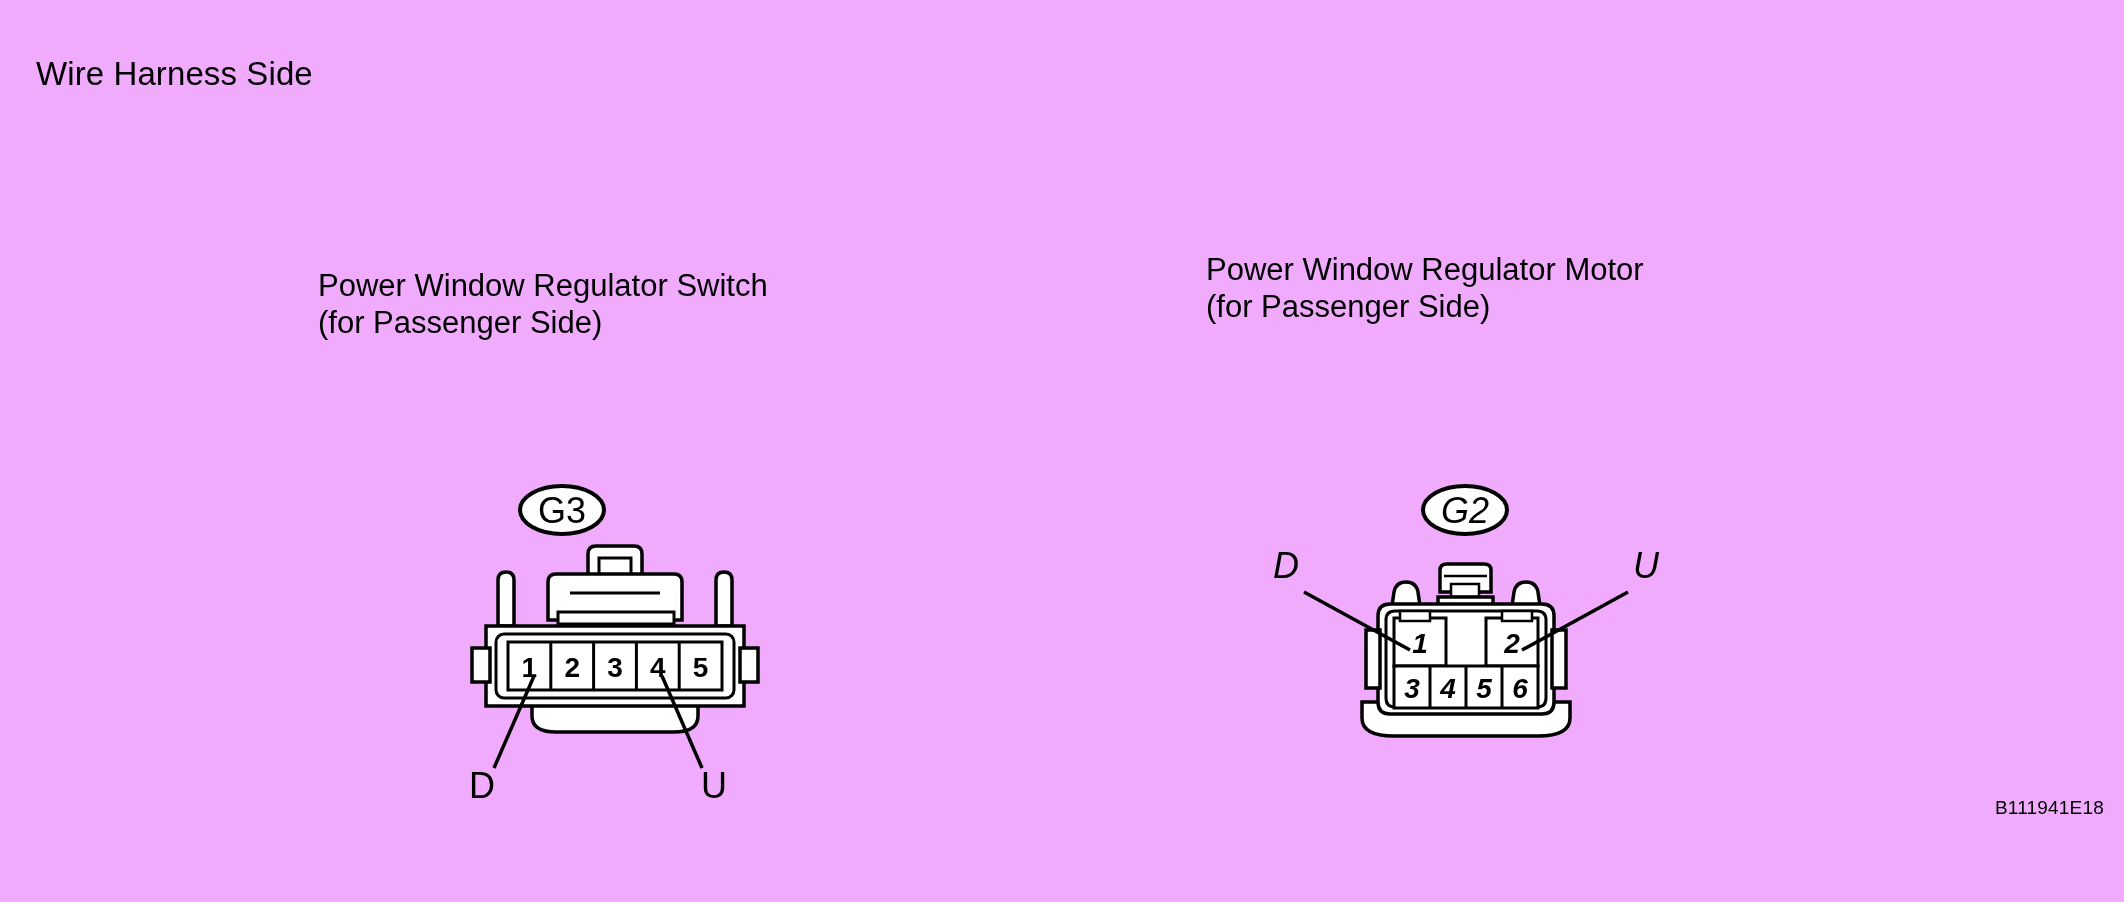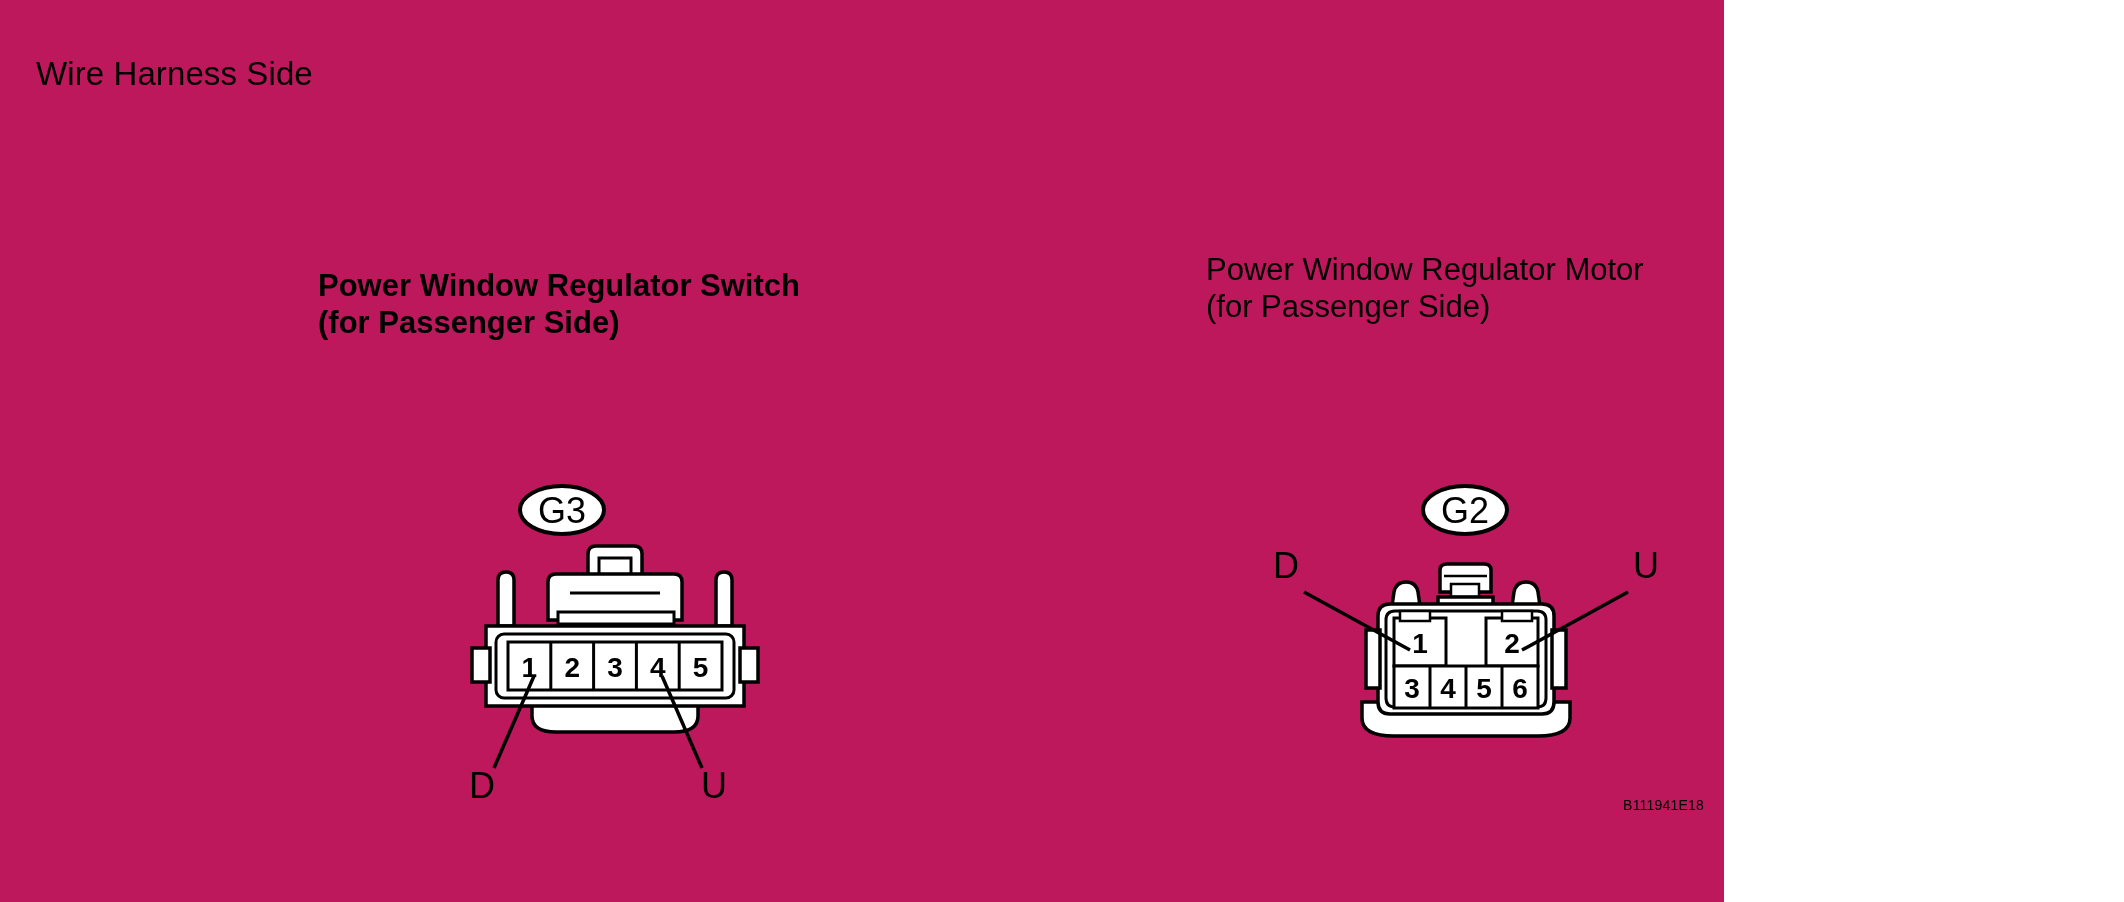--- a/index.html
+++ b/index.html
@@ -7,56 +7,56 @@
     margin: 0;
     padding: 0;
     background: #ffffff;
   }
   body {
     font-family: "Liberation Sans", sans-serif;
     color: #000000;
   }
   #page {
     position: relative;
-    width: 1724px;
+    width: 2124px;
     height: 902px;
-    background: #be185d;
+    background: #f0abfc;
     overflow: hidden;
   }
   .page-title {
     position: absolute;
     left: 36px;
     top: 57px;
     font-size: 33px;
     line-height: 1.05;
     letter-spacing: 0.1px;
     white-space: nowrap;
   }
   .conn-caption {
     position: absolute;
     font-size: 31px;
     line-height: 1.18;
     white-space: nowrap;
   }
   .conn-caption .l2 { display: block; }
-  #caption-switch { left: 318px; top: 268px; font-weight: bold; }
+  #caption-switch { left: 318px; top: 268px; }
   #caption-motor  { left: 1206px; top: 252px; }
 
   .figure {
     position: absolute;
     text-align: right;
   }
   #figure-switch { left: 470px; top: 480px; }
-  #figure-motor  { left: 1270px; top: 470px; }
+  #figure-motor  { left: 1270px; top: 470px; font-style: italic; }
 
   .ref-code {
     position: absolute;
     right: 20px;
     top: 797px;
-    font-size: 14px;
+    font-size: 19px;
     letter-spacing: 0.2px;
     white-space: nowrap;
   }
   svg { display: block; overflow: visible; }
   svg text {
     font-family: "Liberation Sans", sans-serif;
     fill: #000000;
   }
 </style>
 </head>

